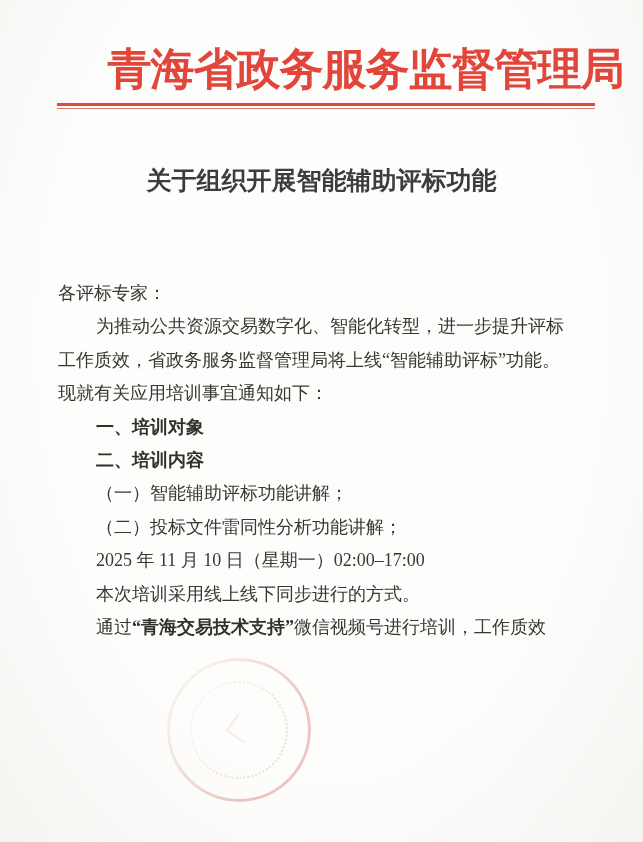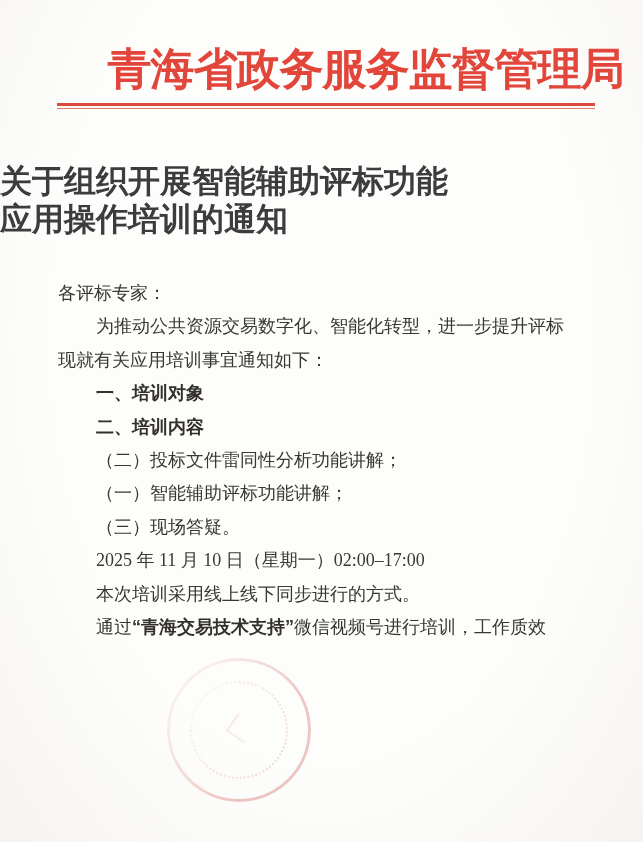--- a/index.html
+++ b/index.html
@@ -31,21 +31,22 @@
     margin-left:44px;
   }
   .rule { position:absolute; top:103px; left:57px; width:538px; }
   .rule-thick { height:2.5px; background:#dd4b40; }
   .rule-thin  { height:1.5px; background:#e2796f; margin-top:2.2px; }
 
   
   .doc-title {
     position:absolute;
     top:162px; left:0; width:100%;
-    font-size:32px;
+    text-align:center;
+    font-size:25px;
     line-height:38px;
     font-weight:bold;
     color:#3c3c3c;
     font-family:"Liberation Serif","DejaVu Serif",serif;
   }
 
   
   .body-block {
     position:absolute;
     top:277px; left:58px; width:552px;
@@ -60,21 +61,21 @@
   }
   .indent { padding-left:38px; }
   .heading {
     font-weight:bold;
     color:#33302c;
     font-family:Liberation Sans, sans-serif;
   }
   .bold-inline {
     font-weight:bold;
     color:#33302c;
-    font-family:Liberation Sans, sans-serif;
+    font-family:Liberation Serif, serif;
   }
 
   
   .stamp {
     position:absolute;
     left:167px; top:658px;
     width:144px; height:144px;
     border:3px solid rgba(206,90,79,0.38);
     border-radius:50%;
     z-index:1;
@@ -103,37 +104,36 @@
 
   <div class="org-header">青海省政务服务监督管理局</div>
 
   <div class="rule">
     <div class="rule-thick"></div>
     <div class="rule-thin"></div>
   </div>
 
   <div class="doc-title">
     <div>关于组织开展智能辅助评标功能</div>
-    <div>应用操作培训的通知</div>
   </div>
 
   <div class="stamp">
     <div class="stamp-inner"></div>
     <div class="stamp-mark"></div>
   </div>
 
   <div class="body-block">
     <div class="line">各评标专家：</div>
     <div class="line indent">为推动公共资源交易数字化、智能化转型，进一步提升评标</div>
+    <div class="line">工作质效，省政务服务监督管理局将上线“智能辅助评标”功能。</div>
     <div class="line">现就有关应用培训事宜通知如下：</div>
     <div class="line indent heading">一、培训对象</div>
     <div class="line indent heading">二、培训内容</div>
+    <div class="line indent">（一）智能辅助评标功能讲解；</div>
     <div class="line indent">（二）投标文件雷同性分析功能讲解；</div>
-    <div class="line indent">（一）智能辅助评标功能讲解；</div>
-    <div class="line indent">（三）现场答疑。</div>
     <div class="line indent">2025 年 11 月 10 日（星期一）02:00–17:00</div>
     <div class="line indent">本次培训采用线上线下同步进行的方式。</div>
     <div class="line indent">
       <span>通过</span><span class="bold-inline">“青海交易技术支持”</span><span>微信视频号进行培训，工作质效</span>
     </div>
   </div>
 
 </div>
 
 </body></html>

